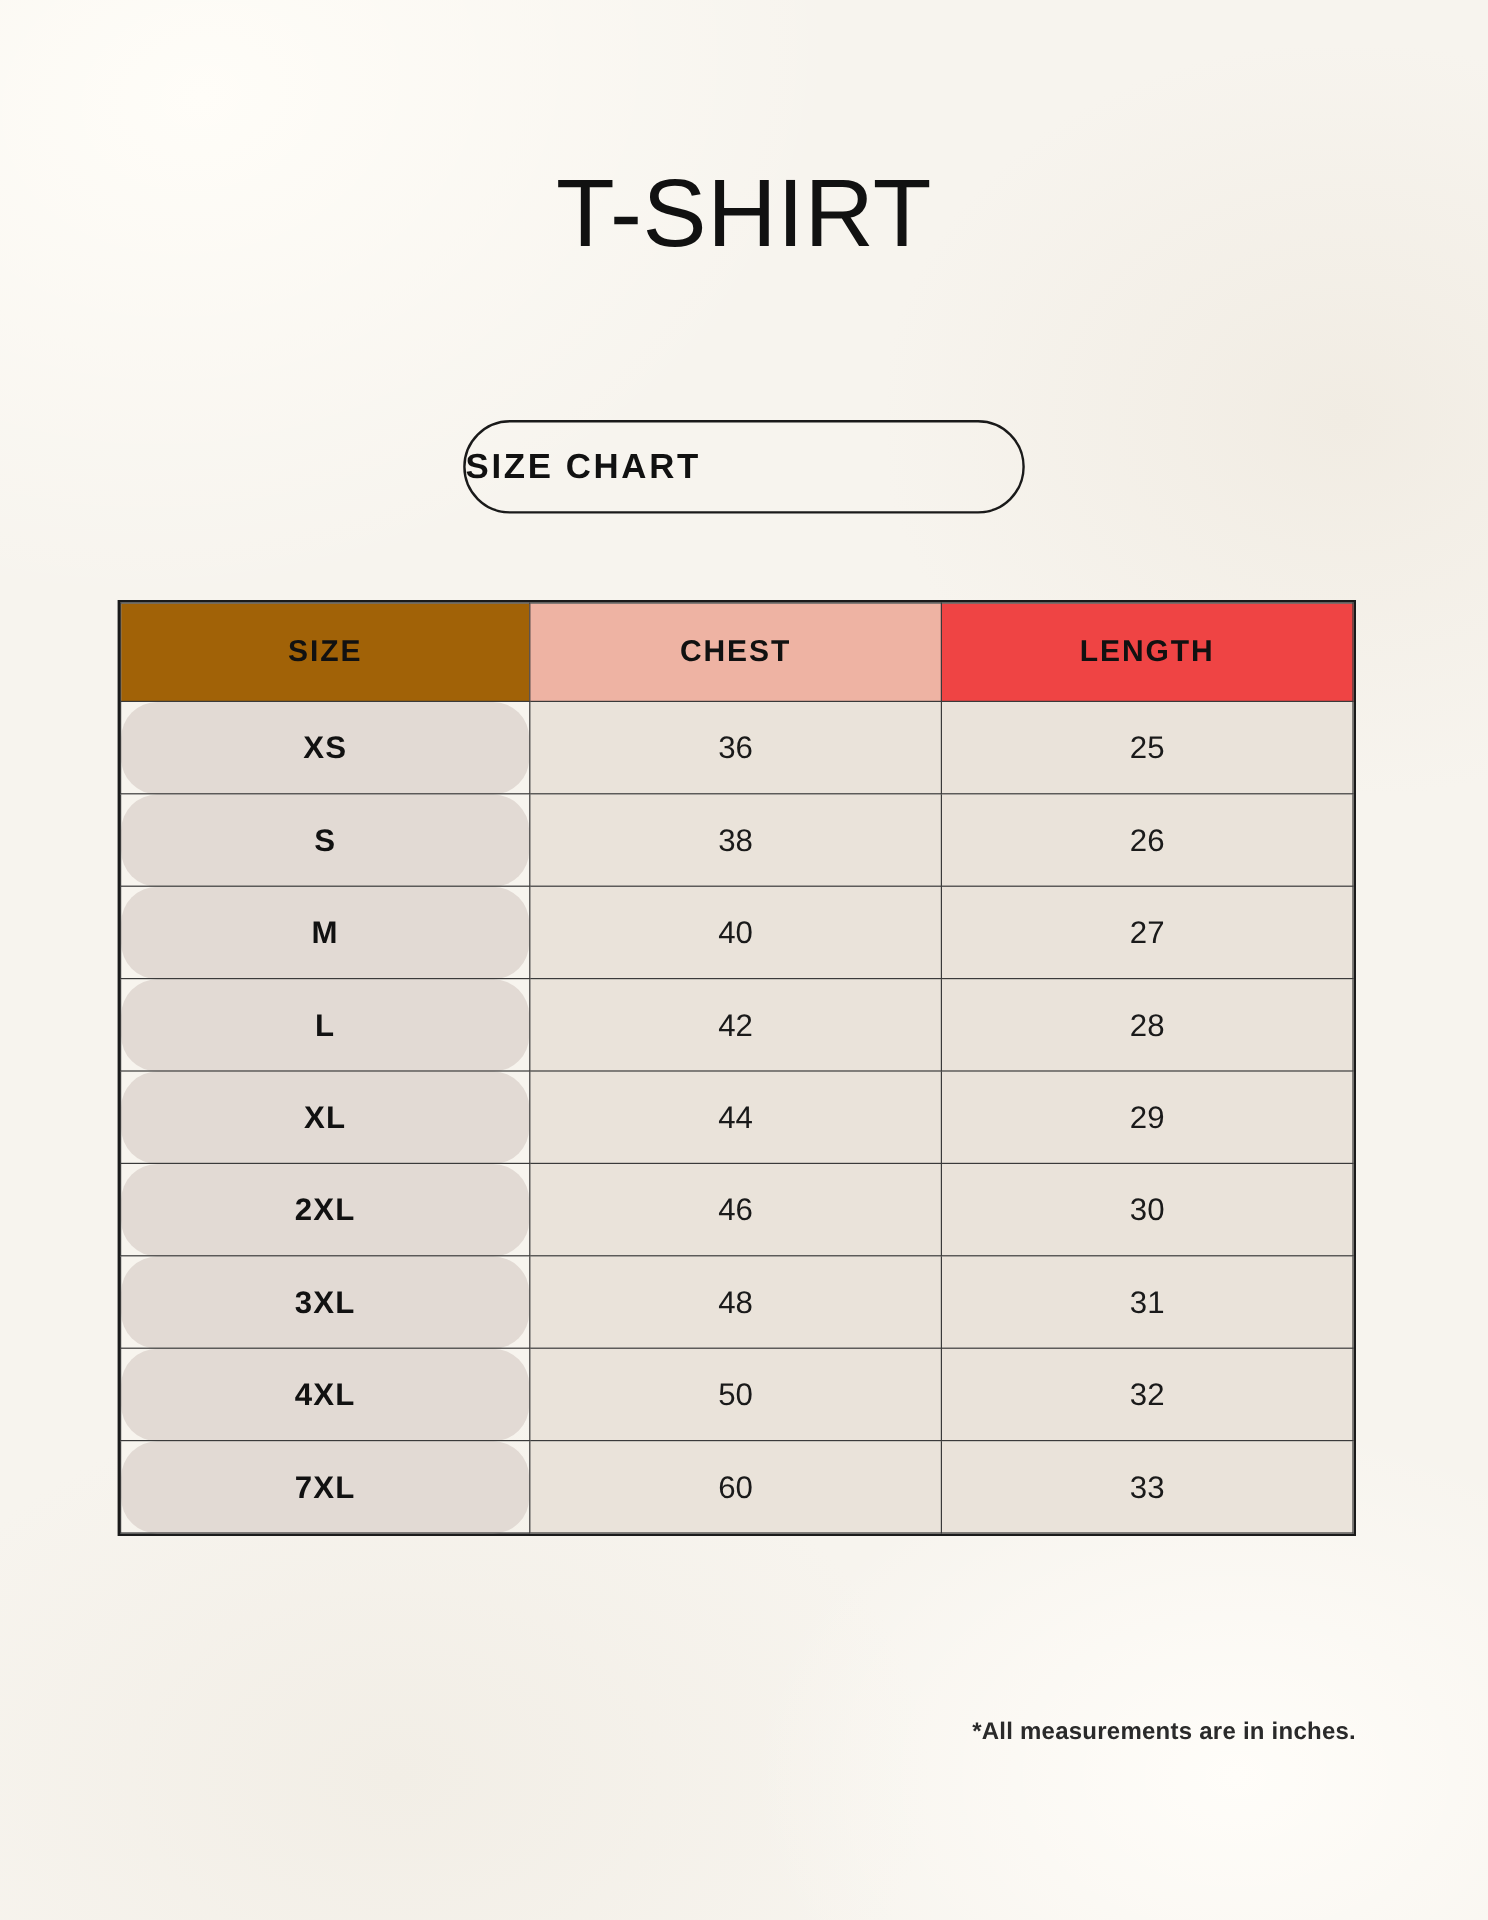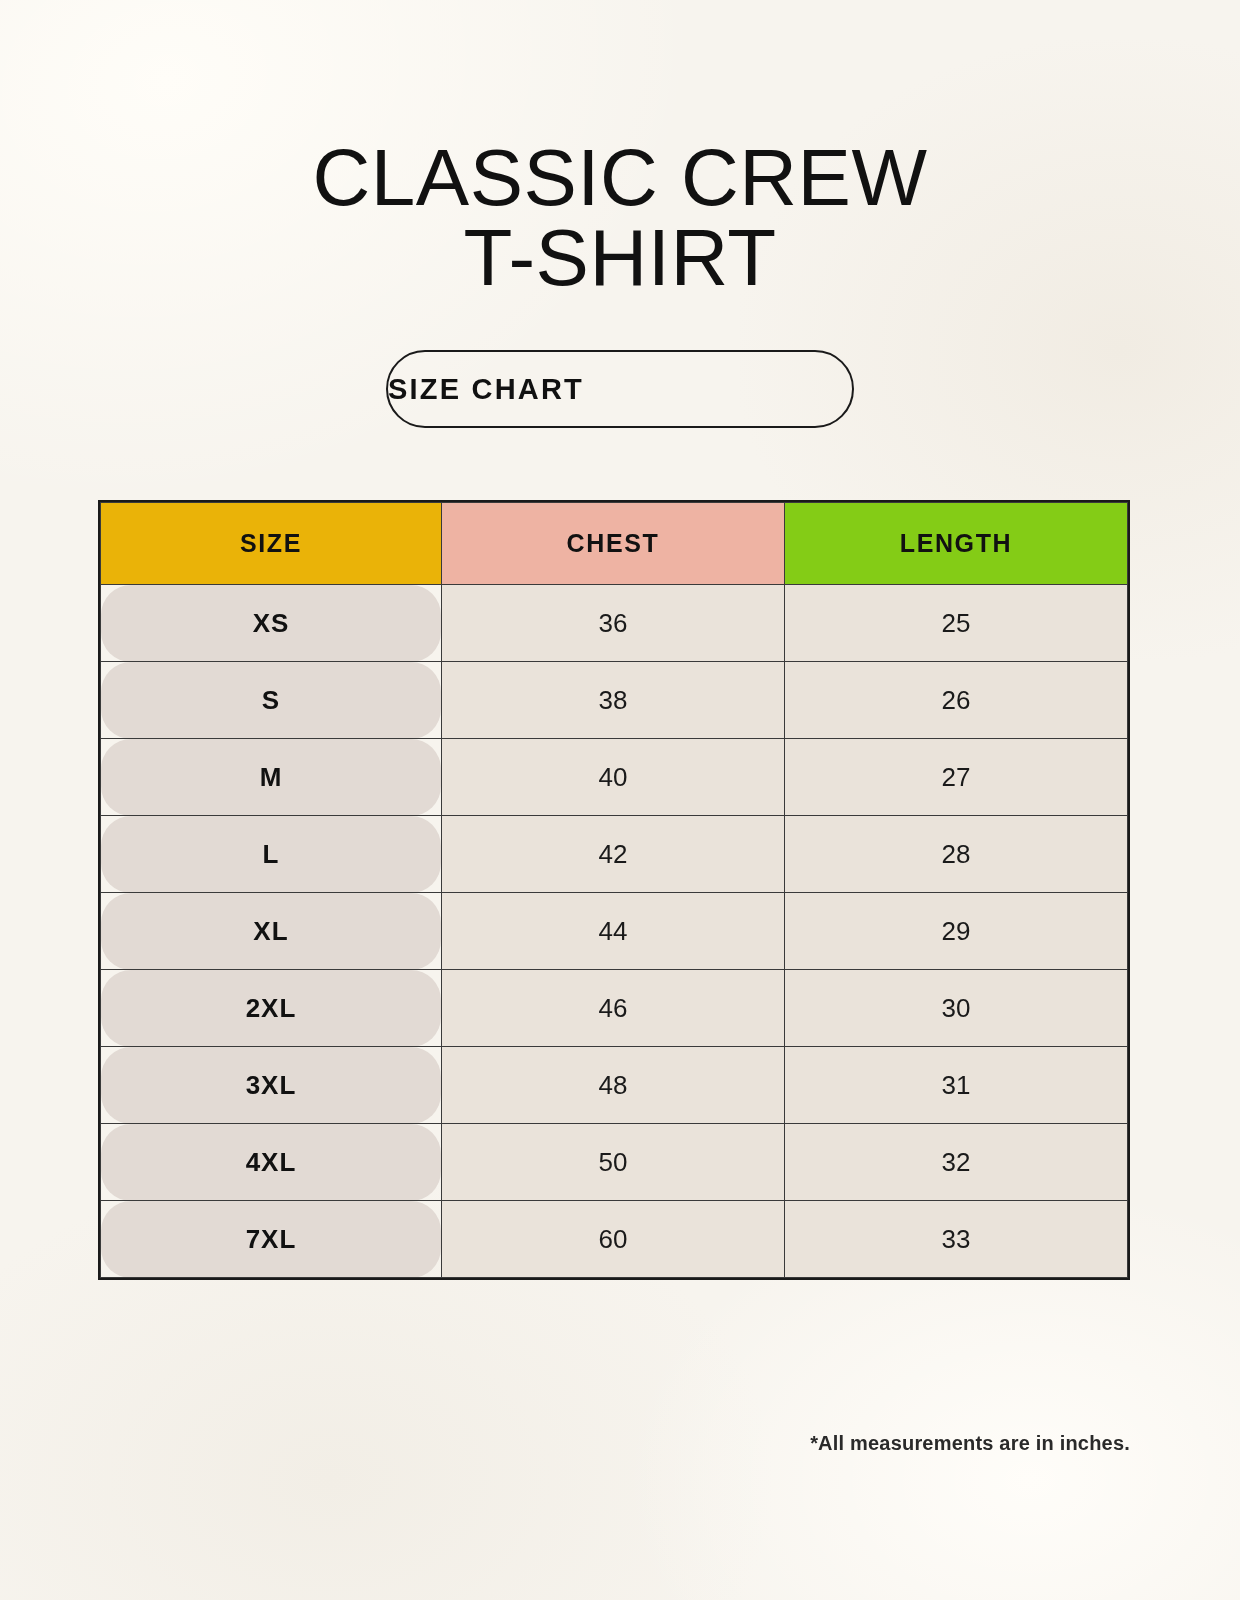--- a/index.html
+++ b/index.html
@@ -100,23 +100,23 @@
     height: 77px;
     padding: 0;
   }
   thead th {
     font-size: 25px;
     font-weight: 700;
     letter-spacing: 1.6px;
     color: #111111;
     height: 82px;
   }
-  th.col-size { background: #eab308; width: 33.2%; }
+  th.col-size { background: #a16207; width: 33.2%; }
   th.col-chest { background: #eeb3a3; width: 33.4%; }
-  th.col-length { background: #84cc16; width: 33.4%; }
+  th.col-length { background: #ef4444; width: 33.4%; }
 
   td.cell-size {
     background: #e2dad4;
     font-size: 26px;
     font-weight: 700;
     letter-spacing: 1px;
     color: #111111;
     border-radius: 30px;
   }
   td.cell-val {
@@ -140,21 +140,20 @@
 <body>
 
 <div class="bg-wash wash-a"></div>
 <div class="bg-wash wash-b"></div>
 <div class="bg-wash wash-c"></div>
 <div class="bg-wash wash-d"></div>
 
 <div class="page">
 
   <h1 class="title">
-    <span>CLASSIC CREW</span>
     <span class="line2">T-SHIRT</span>
   </h1>
 
   <div class="pill">
     <span>SIZE CHART</span>
   </div>
 
   <div class="table-wrap">
     <table>
       <thead>

